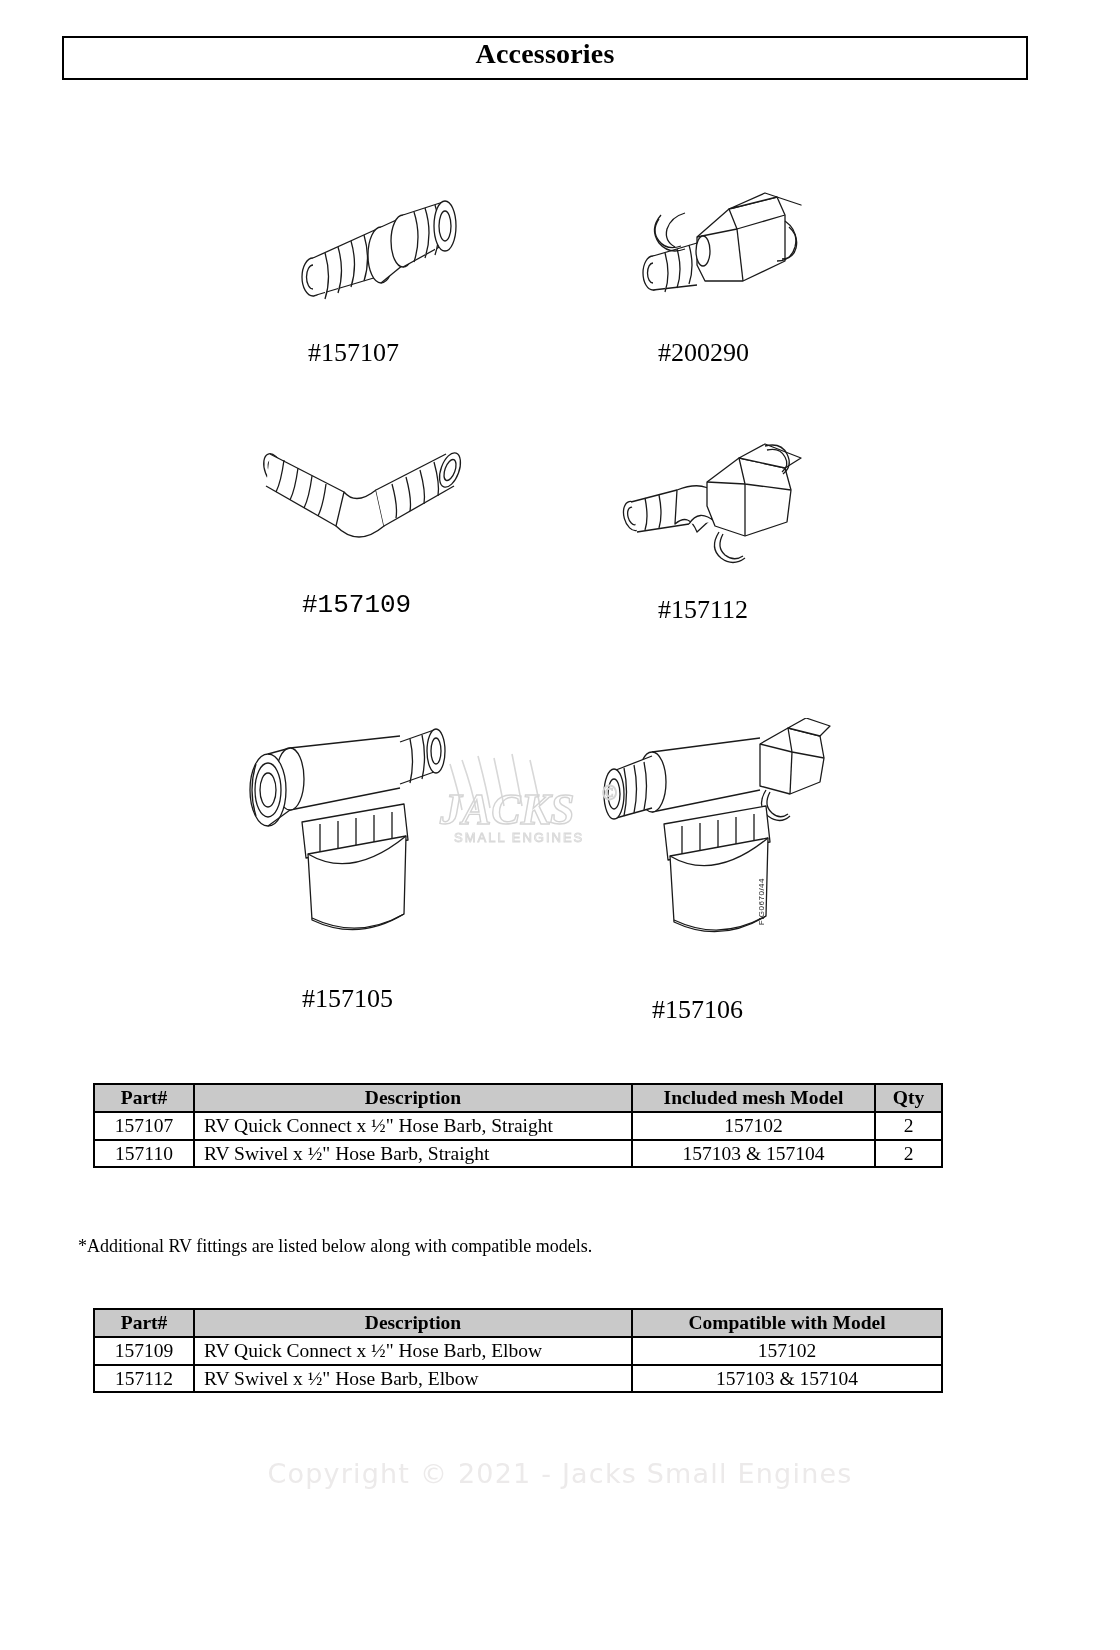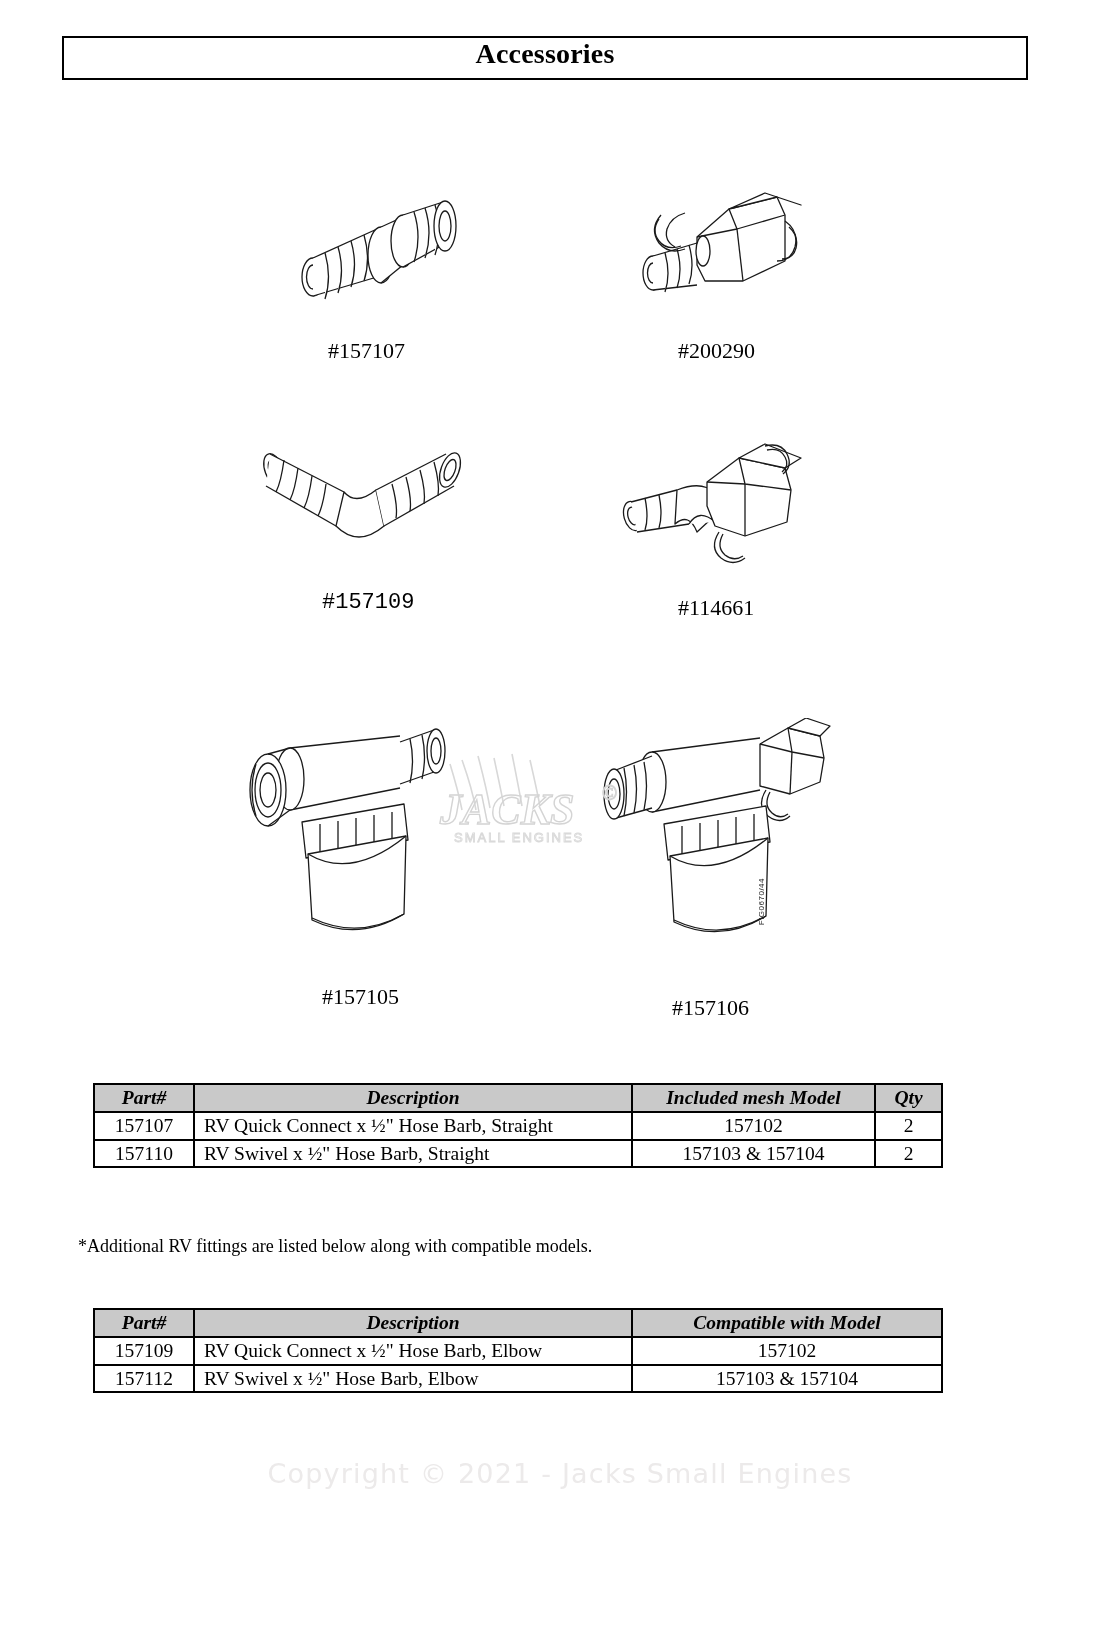--- a/index.html
+++ b/index.html
@@ -42,23 +42,22 @@
     top: 0;
     width: 1120px;
     height: 1060px;
   }
   .fig {
     position: absolute;
   }
   .fig svg { display: block; }
   .fig-label {
     position: absolute;
-    font-size: 22px;
+    font-size: 26px;
     white-space: nowrap;
-    margin-left: 20px;
   }
 
   
   .wm-jacks {
     position: absolute;
     left: 432px;
     top: 742px;
     width: 210px;
     height: 105px;
     pointer-events: none;
@@ -100,21 +99,20 @@
     border: 2px solid #000;
     padding: 1px 4px;
     text-align: center;
     line-height: 1.22;
     height: 26px;
     box-sizing: border-box;
   }
   table.parts th {
     background: #c9c9c9;
     font-weight: bold;
-    font-style: italic;
   }
   table.parts td.desc {
     text-align: left;
     padding-left: 9px;
   }
 
   #table-included { left: 93px; top: 1083px; width: 848px; }
   #table-compatible { left: 93px; top: 1308px; width: 848px; }
 
   .note {
@@ -252,21 +250,21 @@
         <path d="M124 18 L150 4 L186 18 L170 28 Z"></path>
 
         <path d="M104 92 q-10 16 2 26 q12 9 24 0" fill="none"></path>
         <path d="M108 94 q-7 13 2 21 q9 7 18 1" fill="none"></path>
 
         <path d="M150 6 q16 -4 22 8 q6 12 -4 20" fill="none"></path>
         <path d="M152 10 q13 -3 18 7 q5 9 -3 15" fill="none"></path>
       </g>
     </svg>
   </div>
-  <div class="fig-label" style="left:658px; top:595px;">#114661</div>
+  <div class="fig-label" style="left:658px; top:595px;">#157112</div>
 
   <div class="fig" style="left:228px; top:718px;">
     <svg width="230" height="240" viewBox="0 0 230 240">
       <g fill="#ffffff" stroke="#1a1a1a" stroke-width="1.3" stroke-linejoin="round">
 
         <path d="M62 30 L172 18 L172 70 L62 92 Z" fill="#ffffff" stroke="none"></path>
         <path d="M62 30 L172 18"></path>
         <path d="M62 92 L172 70"></path>
         <ellipse cx="62" cy="61" rx="14" ry="31"></ellipse>
 

